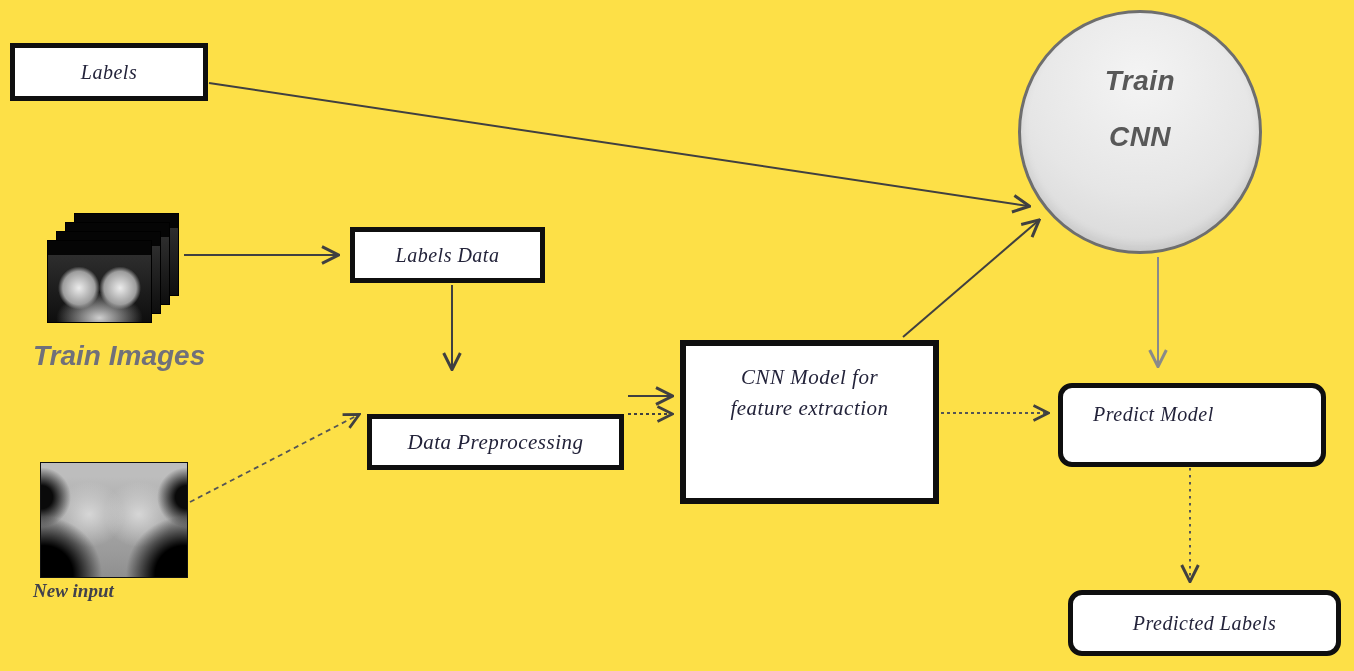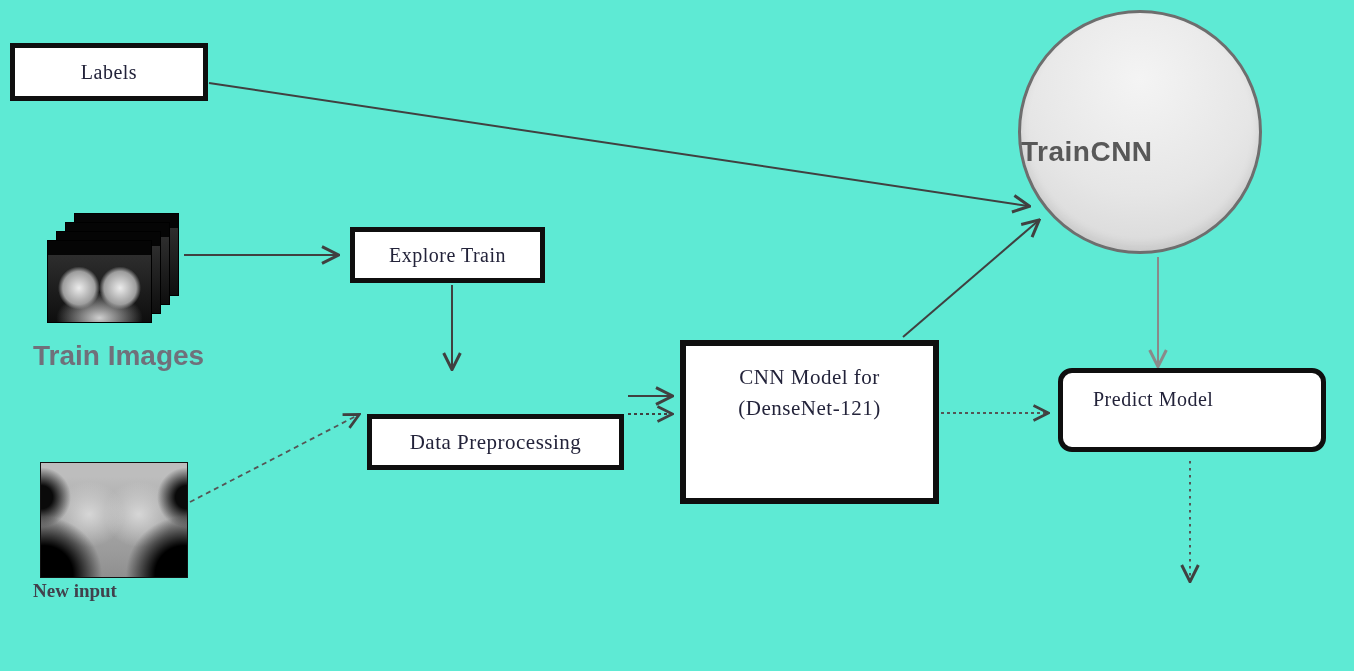--- a/index.html
+++ b/index.html
@@ -1,21 +1,22 @@
 <!DOCTYPE html>
 <html><head>
 <meta charset="utf-8">
 <style>
   html,body{margin:0;padding:0;background:#ffffff;}
   #stage{
     position:relative;
     width:1354px;height:671px;
-    background:#5eead4;
+    background:#fde047;
     font-family:"Liberation Serif", serif;
     overflow:hidden;
+    font-style:italic;
   }
   #edges{position:absolute;left:0;top:0;width:1354px;height:671px;}
 
   .box{
     position:absolute;
     background:#ffffff;
     border:5px solid #0f0f0f;
     box-sizing:border-box;
     display:flex;align-items:center;justify-content:center;
     font-size:20px;color:#23233a;
@@ -25,33 +26,33 @@
 
   #labels-box{left:10px;top:43px;width:198px;height:58px;}
   #explore-box{left:350px;top:227px;width:195px;height:56px;}
   #preproc-box{left:367px;top:380px;width:257px;height:56px;font-size:21px;margin-top:34px;}
   #cnn-box{
     left:680px;top:340px;width:259px;height:164px;border-width:6px;
     flex-direction:column;justify-content:flex-start;
     padding-top:16px;font-size:21px;line-height:31px;text-align:center;
   }
   #predict-box{
-    left:1058px;top:368px;width:268px;height:84px;
+    left:1058px;top:383px;width:268px;height:84px;
     justify-content:flex-start;align-items:flex-start;
     padding:15px 8px 0 30px;
   }
   #predlabels-box{left:1068px;top:590px;width:273px;height:66px;}
 
   #train-circle{
     position:absolute;left:1018px;top:10px;width:244px;height:244px;
     border-radius:50%;
     border:3px solid #6e6e6e;
     background:radial-gradient(circle at 50% 28%, #f4f4f4 0%, #e6e6e6 55%, #d2d2d2 100%);
     box-sizing:border-box;
-    display:flex;align-items:center;justify-content:flex-start;
+    display:flex;flex-direction:column;align-items:center;justify-content:flex-start;
     padding-top:40px;
     font-family:"Liberation Sans", sans-serif;
     font-size:28px;font-weight:bold;color:#585858;
     line-height:56px;letter-spacing:0.5px;
     box-shadow:inset 0 -6px 10px rgba(0,0,0,0.08);
   }
 
   
   .xray{
     position:absolute;box-sizing:border-box;border:1px solid #000;
@@ -123,38 +124,41 @@
 
   <div id="train-stack">
     <div class="xray" style="left:27px;top:0px;"></div>
     <div class="xray" style="left:18px;top:9px;"></div>
     <div class="xray" style="left:9px;top:18px;"></div>
     <div class="xray" style="left:0px;top:27px;"></div>
   </div>
   <div class="caption" id="train-caption">Train Images</div>
 
   <div class="box" id="explore-box">
-    <span>Explore Train</span>
+    <span>Labels Data</span>
   </div>
 
   <div class="box" id="preproc-box">
     <span>Data Preprocessing</span>
   </div>
 
   <div id="newinput-img"></div>
   <div class="caption" id="newinput-caption">New input</div>
 
   <div class="box" id="cnn-box">
     <span>CNN Model for</span>
-    <span>(DenseNet-121)</span>
+    <span>feature extraction</span>
   </div>
 
   <div id="train-circle">
     <span>Train</span>
     <span>CNN</span>
   </div>
 
   <div class="box rounded" id="predict-box">
     <span>Predict Model</span>
   </div>
 
+  <div class="box rounded" id="predlabels-box">
+    <span>Predicted Labels</span>
+  </div>
 
 </div>
 
 </body></html>

